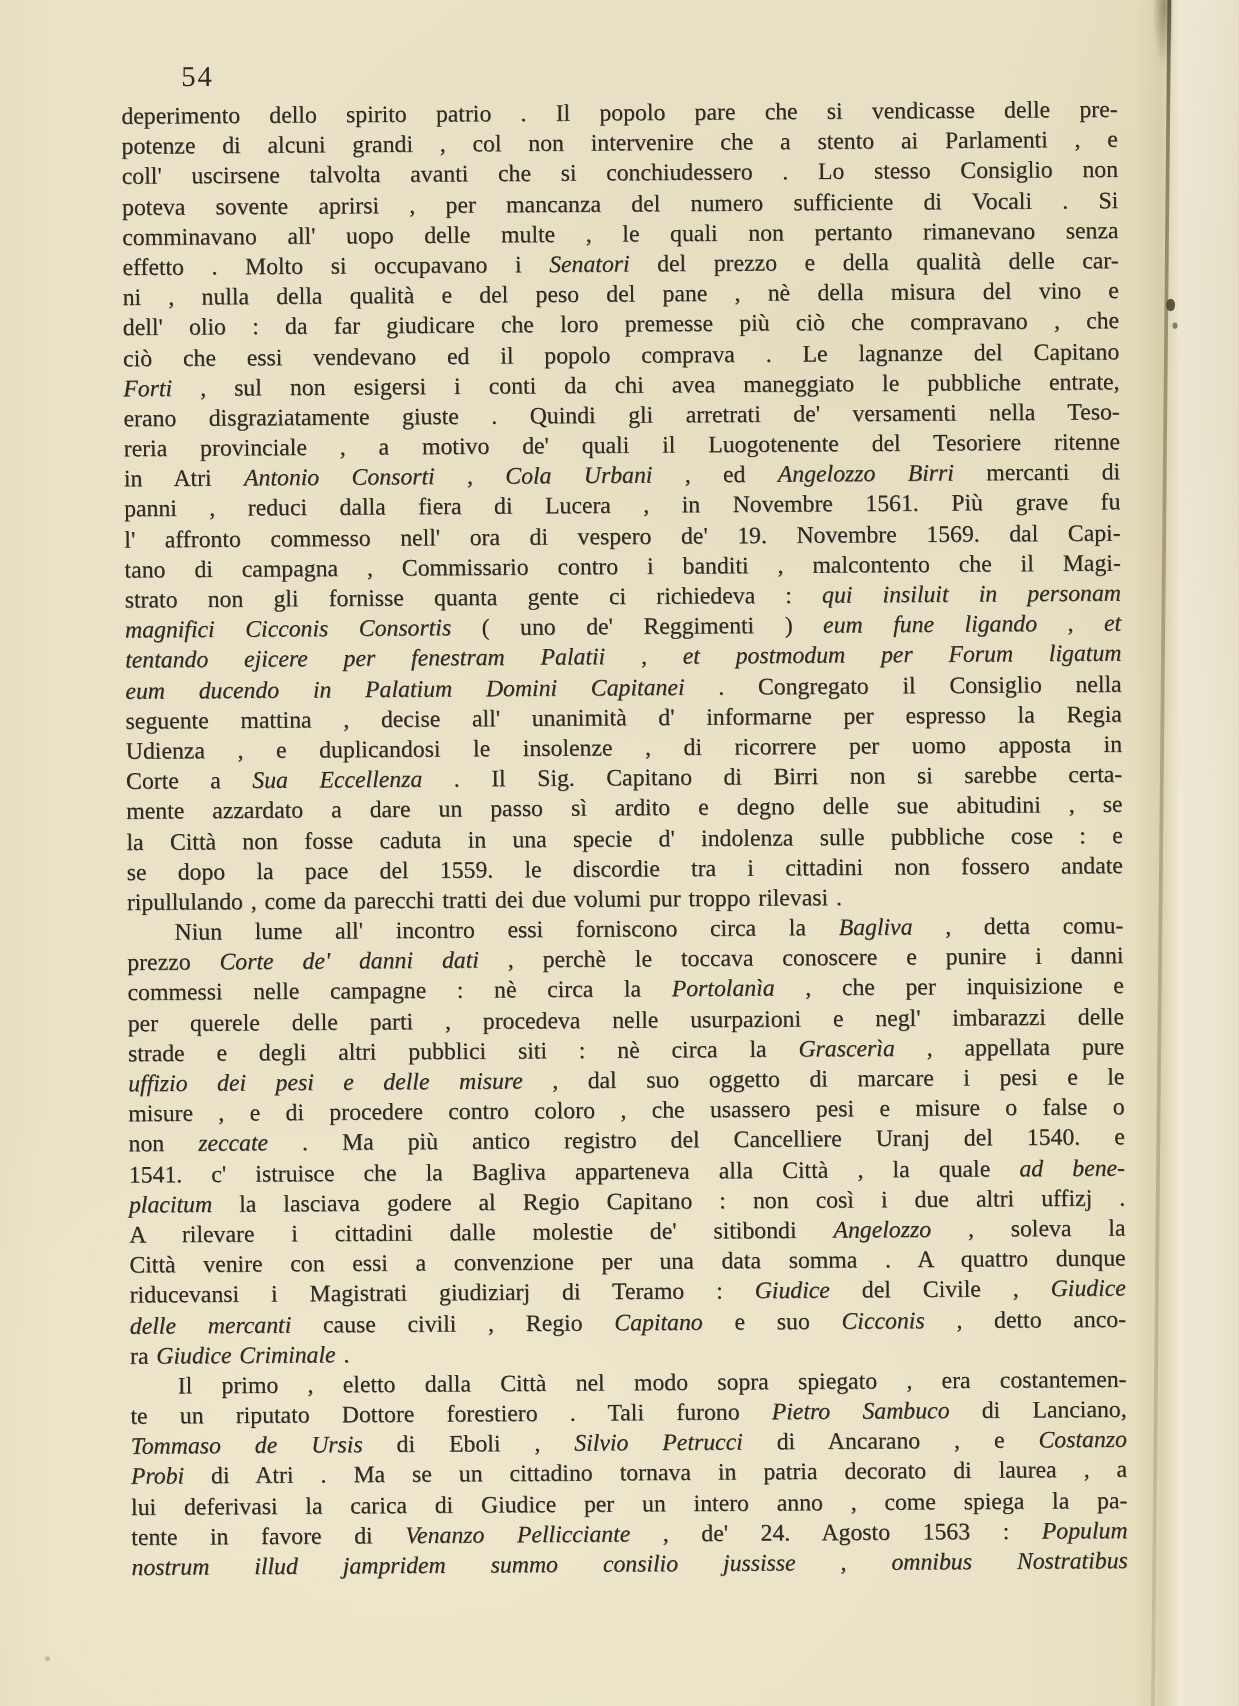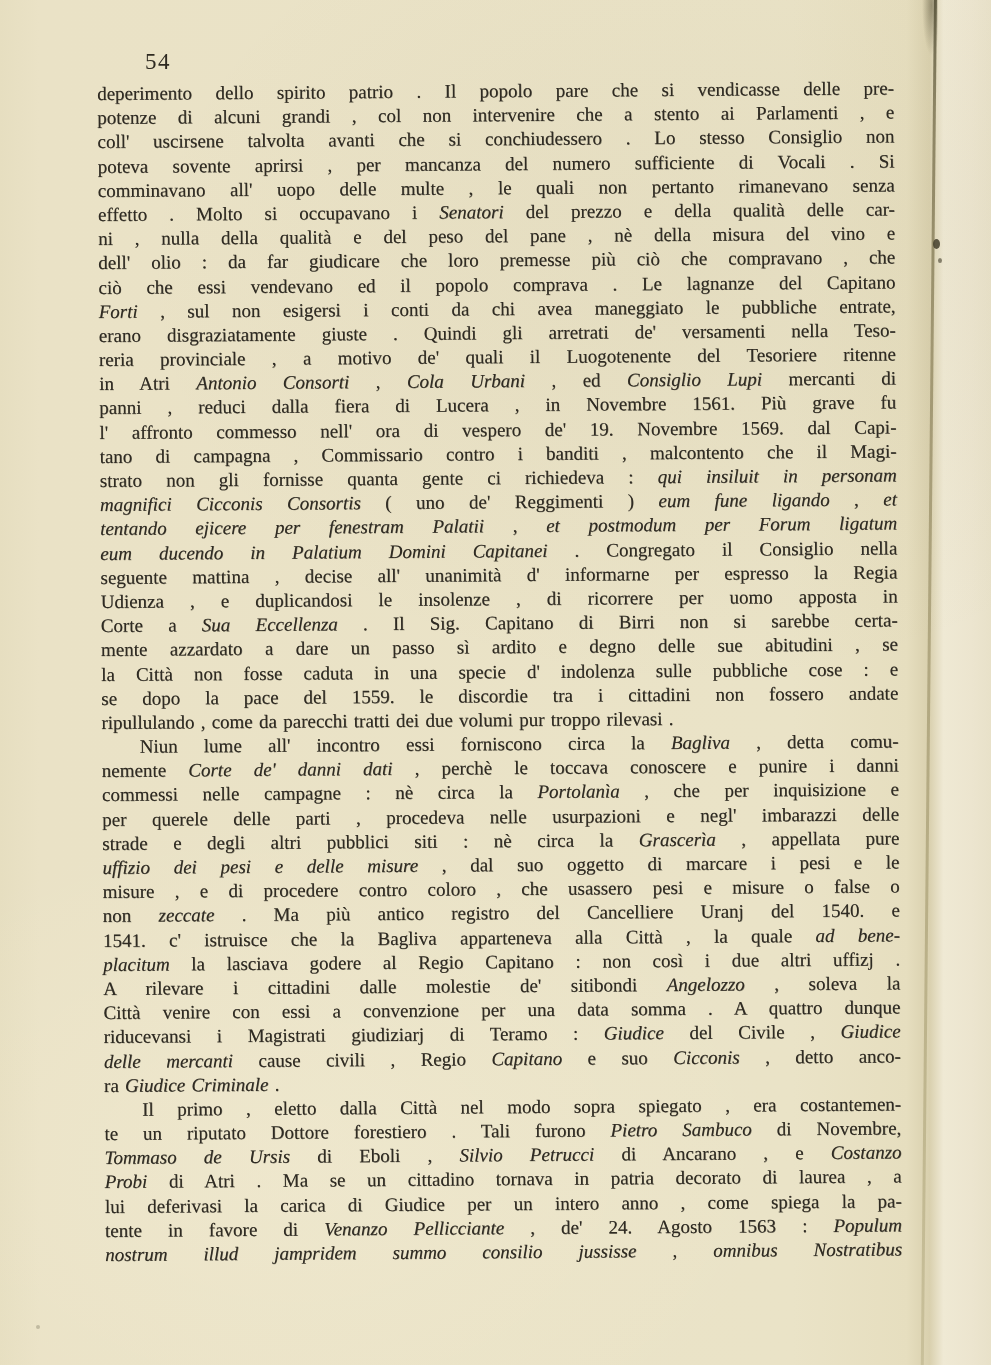--- a/index.html
+++ b/index.html
@@ -103,52 +103,52 @@
       <div class="line"><span>coll' uscirsene talvolta avanti che si conchiudessero . Lo stesso Consiglio non</span></div>
       <div class="line"><span>poteva sovente aprirsi , per mancanza del numero sufficiente di Vocali . Si</span></div>
       <div class="line"><span>comminavano all' uopo delle multe , le quali non pertanto rimanevano senza</span></div>
       <div class="line"><span>effetto . Molto si occupavano i </span><em>Senatori</em><span> del prezzo e della qualità delle car-</span></div>
       <div class="line"><span>ni , nulla della qualità e del peso del pane , nè della misura del vino e</span></div>
       <div class="line"><span>dell' olio : da far giudicare che loro premesse più ciò che compravano , che</span></div>
       <div class="line"><span>ciò che essi vendevano ed il popolo comprava . Le lagnanze del Capitano</span></div>
       <div class="line"><em>Forti</em><span> , sul non esigersi i conti da chi avea maneggiato le pubbliche entrate,</span></div>
       <div class="line"><span>erano disgraziatamente giuste . Quindi gli arretrati de' versamenti nella Teso-</span></div>
       <div class="line"><span>reria provinciale , a motivo de' quali il Luogotenente del Tesoriere ritenne</span></div>
-      <div class="line"><span>in Atri </span><em>Antonio Consorti</em><span> , </span><em>Cola Urbani</em><span> , ed </span><em>Consiglio Lupi</em><span> mercanti di</span></div>
+      <div class="line"><span>in Atri </span><em>Antonio Consorti</em><span> , </span><em>Cola Urbani</em><span> , ed </span><em>Angelozzo Birri</em><span> mercanti di</span></div>
       <div class="line"><span>panni , reduci dalla fiera di Lucera , in Novembre 1561. Più grave fu</span></div>
       <div class="line"><span>l' affronto commesso nell' ora di vespero de' 19. Novembre 1569. dal Capi-</span></div>
       <div class="line"><span>tano di campagna , Commissario contro i banditi , malcontento che il Magi-</span></div>
       <div class="line"><span>strato non gli fornisse quanta gente ci richiedeva : </span><em>qui insiluit in personam</em></div>
       <div class="line"><em>magnifici Cicconis Consortis</em><span> ( uno de' Reggimenti ) </span><em>eum fune ligando</em><span> , </span><em>et</em></div>
       <div class="line"><em>tentando ejicere per fenestram Palatii</em><span> , </span><em>et postmodum per Forum ligatum</em></div>
       <div class="line"><em>eum ducendo in Palatium Domini Capitanei</em><span> . Congregato il Consiglio nella</span></div>
       <div class="line"><span>seguente mattina , decise all' unanimità d' informarne per espresso la Regia</span></div>
       <div class="line"><span>Udienza , e duplicandosi le insolenze , di ricorrere per uomo apposta in</span></div>
       <div class="line"><span>Corte a </span><em>Sua Eccellenza</em><span> . Il Sig. Capitano di Birri non si sarebbe certa-</span></div>
       <div class="line"><span>mente azzardato a dare un passo sì ardito e degno delle sue abitudini , se</span></div>
       <div class="line"><span>la Città non fosse caduta in una specie d' indolenza sulle pubbliche cose : e</span></div>
       <div class="line"><span>se dopo la pace del 1559. le discordie tra i cittadini non fossero andate</span></div>
       <div class="line last"><span>ripullulando , come da parecchi tratti dei due volumi pur troppo rilevasi .</span></div>
       <div class="line indent"><span>Niun lume all' incontro essi forniscono circa la </span><em>Bagliva</em><span> , detta comu-</span></div>
-      <div class="line"><span>nemente </span><em>Corte de' danni dati</em><span> , perchè le toccava conoscere e punire i danni</span></div>
+      <div class="line"><span>prezzo </span><em>Corte de' danni dati</em><span> , perchè le toccava conoscere e punire i danni</span></div>
       <div class="line"><span>commessi nelle campagne : nè circa la </span><em>Portolanìa</em><span> , che per inquisizione e</span></div>
       <div class="line"><span>per querele delle parti , procedeva nelle usurpazioni e negl' imbarazzi delle</span></div>
       <div class="line"><span>strade e degli altri pubblici siti : nè circa la </span><em>Grascerìa</em><span> , appellata pure</span></div>
       <div class="line"><em>uffizio dei pesi e delle misure</em><span> , dal suo oggetto di marcare i pesi e le</span></div>
       <div class="line"><span>misure , e di procedere contro coloro , che usassero pesi e misure o false o</span></div>
       <div class="line"><span>non </span><em>zeccate</em><span> . Ma più antico registro del Cancelliere Uranj del 1540. e</span></div>
       <div class="line"><span>1541. c' istruisce che la Bagliva apparteneva alla Città , la quale </span><em>ad bene-</em></div>
       <div class="line"><em>placitum</em><span> la lasciava godere al Regio Capitano : non così i due altri uffizj .</span></div>
       <div class="line"><span>A rilevare i cittadini dalle molestie de' sitibondi </span><em>Angelozzo</em><span> , soleva la</span></div>
       <div class="line"><span>Città venire con essi a convenzione per una data somma . A quattro dunque</span></div>
       <div class="line"><span>riducevansi i Magistrati giudiziarj di Teramo : </span><em>Giudice</em><span> del Civile , </span><em>Giudice</em></div>
       <div class="line"><em>delle mercanti</em><span> cause civili , Regio </span><em>Capitano</em><span> e suo </span><em>Cicconis</em><span> , detto anco-</span></div>
       <div class="line last"><span>ra </span><em>Giudice Criminale</em><span> .</span></div>
       <div class="line indent"><span>Il primo , eletto dalla Città nel modo sopra spiegato , era costantemen-</span></div>
-      <div class="line"><span>te un riputato Dottore forestiero . Tali furono </span><em>Pietro Sambuco</em><span> di Novembre,</span></div>
+      <div class="line"><span>te un riputato Dottore forestiero . Tali furono </span><em>Pietro Sambuco</em><span> di Lanciano,</span></div>
       <div class="line"><em>Tommaso de Ursis</em><span> di Eboli , </span><em>Silvio Petrucci</em><span> di Ancarano , e </span><em>Costanzo</em></div>
       <div class="line"><em>Probi</em><span> di Atri . Ma se un cittadino tornava in patria decorato di laurea , a</span></div>
       <div class="line"><span>lui deferivasi la carica di Giudice per un intero anno , come spiega la pa-</span></div>
       <div class="line"><span>tente in favore di </span><em>Venanzo Pellicciante</em><span> , de' 24. Agosto 1563 : </span><em>Populum</em></div>
       <div class="line"><em>nostrum illud jampridem summo consilio jussisse</em><span> , </span><em>omnibus Nostratibus</em></div>
     </div>
 
 </div>
 
 </body></html>

